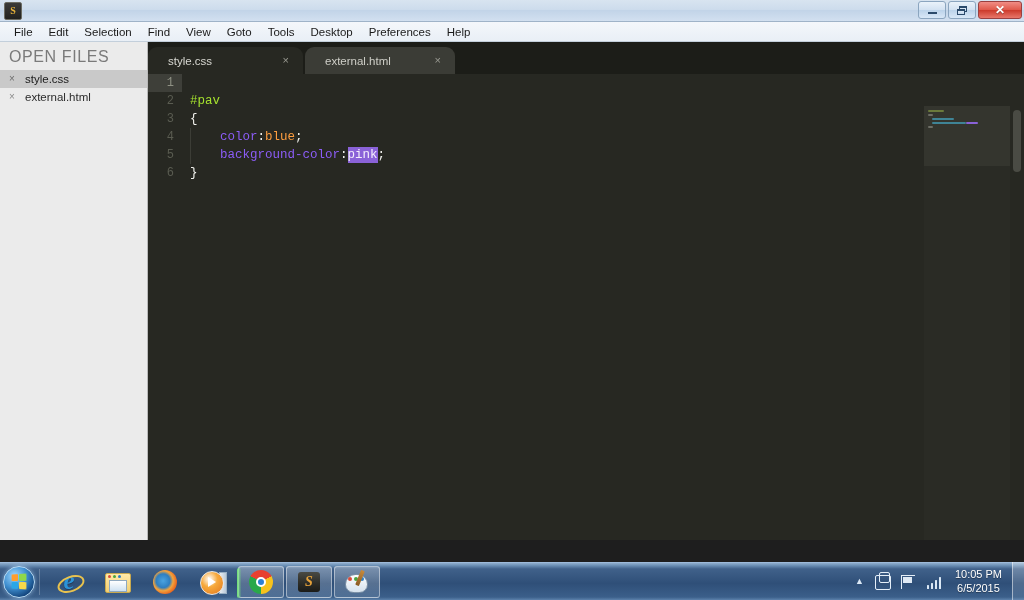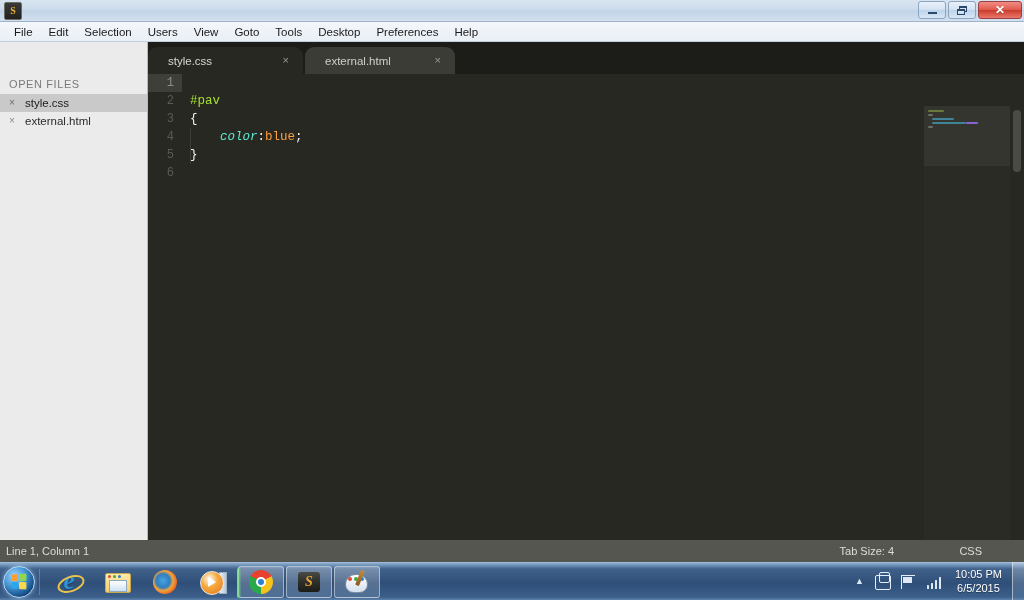--- a/index.html
+++ b/index.html
@@ -95,25 +95,24 @@
   
   .sidebar {
     position: absolute; left: 0; top: 42px;
     width: 148px; height: 498px;
     background: #ebebeb;
     border-right: 1px solid #b9b9b9;
     box-sizing: border-box;
     overflow: hidden;
   }
   .sidebar-header {
-    font-size: 11px;
+    font-size: 16px;
     color: #7a7a7a;
     letter-spacing: 0.6px;
     padding: 6px 0 4px 9px;
-    margin-top: 30px;
   }
   .side-row {
     display: flex; align-items: center;
     height: 18px;
     padding-left: 9px;
     font-size: 11.5px;
     color: #2b2b2b;
   }
   .side-row.selected {
     background: #c9c9c9;
@@ -208,21 +207,21 @@
     position: relative;
   }
   .indent-guide {
     position: absolute;
     left: 42px;
     width: 1px;
     background: #3c3d36;
   }
   .tok-sel   { color: #a6e22e; }
   .tok-brace { color: #f2f2ee; }
-  .tok-prop  { color: #5eead4; font-style: italic; }
+  .tok-prop  { color: #8b5cf6; }
   .tok-punc  { color: #f2f2ee; }
   .tok-val   { color: #fd9d3f; }
   .tok-semi  { color: #f2f2ee; }
   .selection-hl {
     background: #8a62d8;
     color: #f4eefc;
     padding: 1px 0;
   }
 
   .minimap {
@@ -486,21 +485,21 @@
       <div class="winbtn close">
         <span class="glyph-close">✕</span>
       </div>
     </div>
   </div>
 
   <div class="menubar">
     <div class="menu-item">File</div>
     <div class="menu-item">Edit</div>
     <div class="menu-item">Selection</div>
-    <div class="menu-item">Users</div>
+    <div class="menu-item">Find</div>
     <div class="menu-item">View</div>
     <div class="menu-item">Goto</div>
     <div class="menu-item">Tools</div>
     <div class="menu-item">Desktop</div>
     <div class="menu-item">Preferences</div>
     <div class="menu-item">Help</div>
   </div>
 
   <div class="sidebar">
     <div class="sidebar-header">OPEN FILES</div>
@@ -542,20 +541,21 @@
 
       <div class="codelines">
         <div class="code-line"><span>&nbsp;</span></div>
 
         <div class="code-line"><span class="tok-sel">#pav</span></div>
 
         <div class="code-line"><span class="tok-brace">{</span></div>
 
         <div class="code-line"><span>    </span><span class="tok-prop">color</span><span class="tok-punc">:</span><span class="tok-val">blue</span><span class="tok-semi">;</span></div>
 
+        <div class="code-line"><span>    </span><span class="tok-prop">background-color</span><span class="tok-punc">:</span><span class="selection-hl">pink</span><span class="tok-semi">;</span></div>
 
         <div class="code-line"><span class="tok-brace">}</span></div>
       </div>
 
       <div class="minimap">
         <div class="minimap-inner">
           <div class="mm-line" style="left:4px;  top:4px;  width:16px; background:#6b7a3c;"></div>
           <div class="mm-line" style="left:4px;  top:8px;  width:5px;  background:#6d6e66;"></div>
           <div class="mm-line" style="left:8px;  top:12px; width:22px; background:#3f8496;"></div>
           <div class="mm-line" style="left:8px;  top:16px; width:34px; background:#3f8496;"></div>
@@ -563,25 +563,20 @@
           <div class="mm-line" style="left:4px;  top:20px; width:5px;  background:#6d6e66;"></div>
         </div>
       </div>
       <div class="mm-scroll">
         <div class="mm-thumb"></div>
       </div>
 
     </div>
   </div>
 
-  <div class="statusbar">
-    <div class="status-left">Line 1, Column 1</div>
-    <div class="status-tab">Tab Size: 4</div>
-    <div class="status-lang">CSS</div>
-  </div>
 
   <div class="taskbar">
     <div class="start-orb">
       <div class="orb-flag">
         <i class="of1"></i>
           <i class="of2"></i>
           <i class="of3"></i>
           <i class="of4"></i>
       </div>
     </div>

